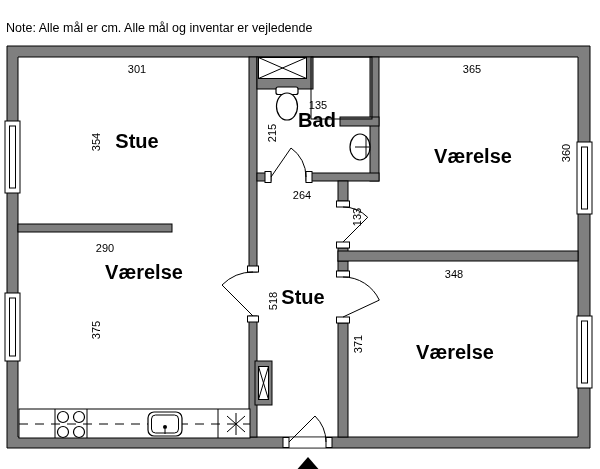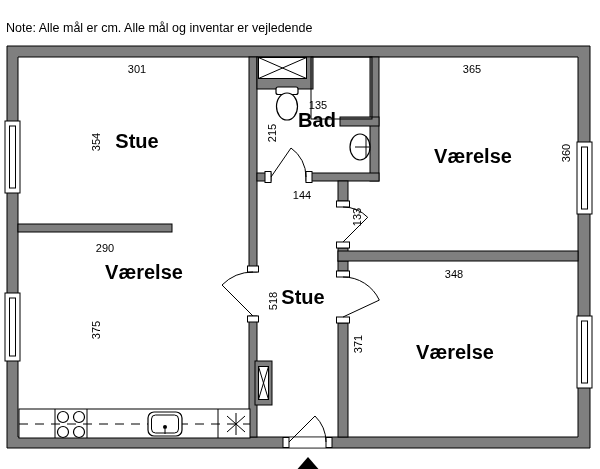--- a/index.html
+++ b/index.html
@@ -156,20 +156,20 @@
   <div class="lbl room" style="left:303px;top:281px">Stue</div>
   <div class="lbl room" style="left:473px;top:140px">Værelse</div>
   <div class="lbl room" style="left:455px;top:336px">Værelse</div>
 
   <div class="lbl" style="left:137px;top:53px">301</div>
   <div class="lbl rot" style="left:96px;top:126px">354</div>
   <div class="lbl" style="left:105px;top:232px">290</div>
   <div class="lbl rot" style="left:96px;top:314px">375</div>
   <div class="lbl" style="left:318px;top:89px">135</div>
   <div class="lbl rot" style="left:272px;top:117px">215</div>
-  <div class="lbl" style="left:302px;top:179px">144</div>
+  <div class="lbl" style="left:302px;top:179px">264</div>
   <div class="lbl rot" style="left:273px;top:285px">518</div>
   <div class="lbl rot" style="left:357px;top:201px">133</div>
   <div class="lbl rot" style="left:358px;top:328px">371</div>
   <div class="lbl" style="left:472px;top:53px">365</div>
   <div class="lbl rot" style="left:566px;top:137px">360</div>
   <div class="lbl" style="left:454px;top:258px">348</div>
 </div>
 
 </body></html>

